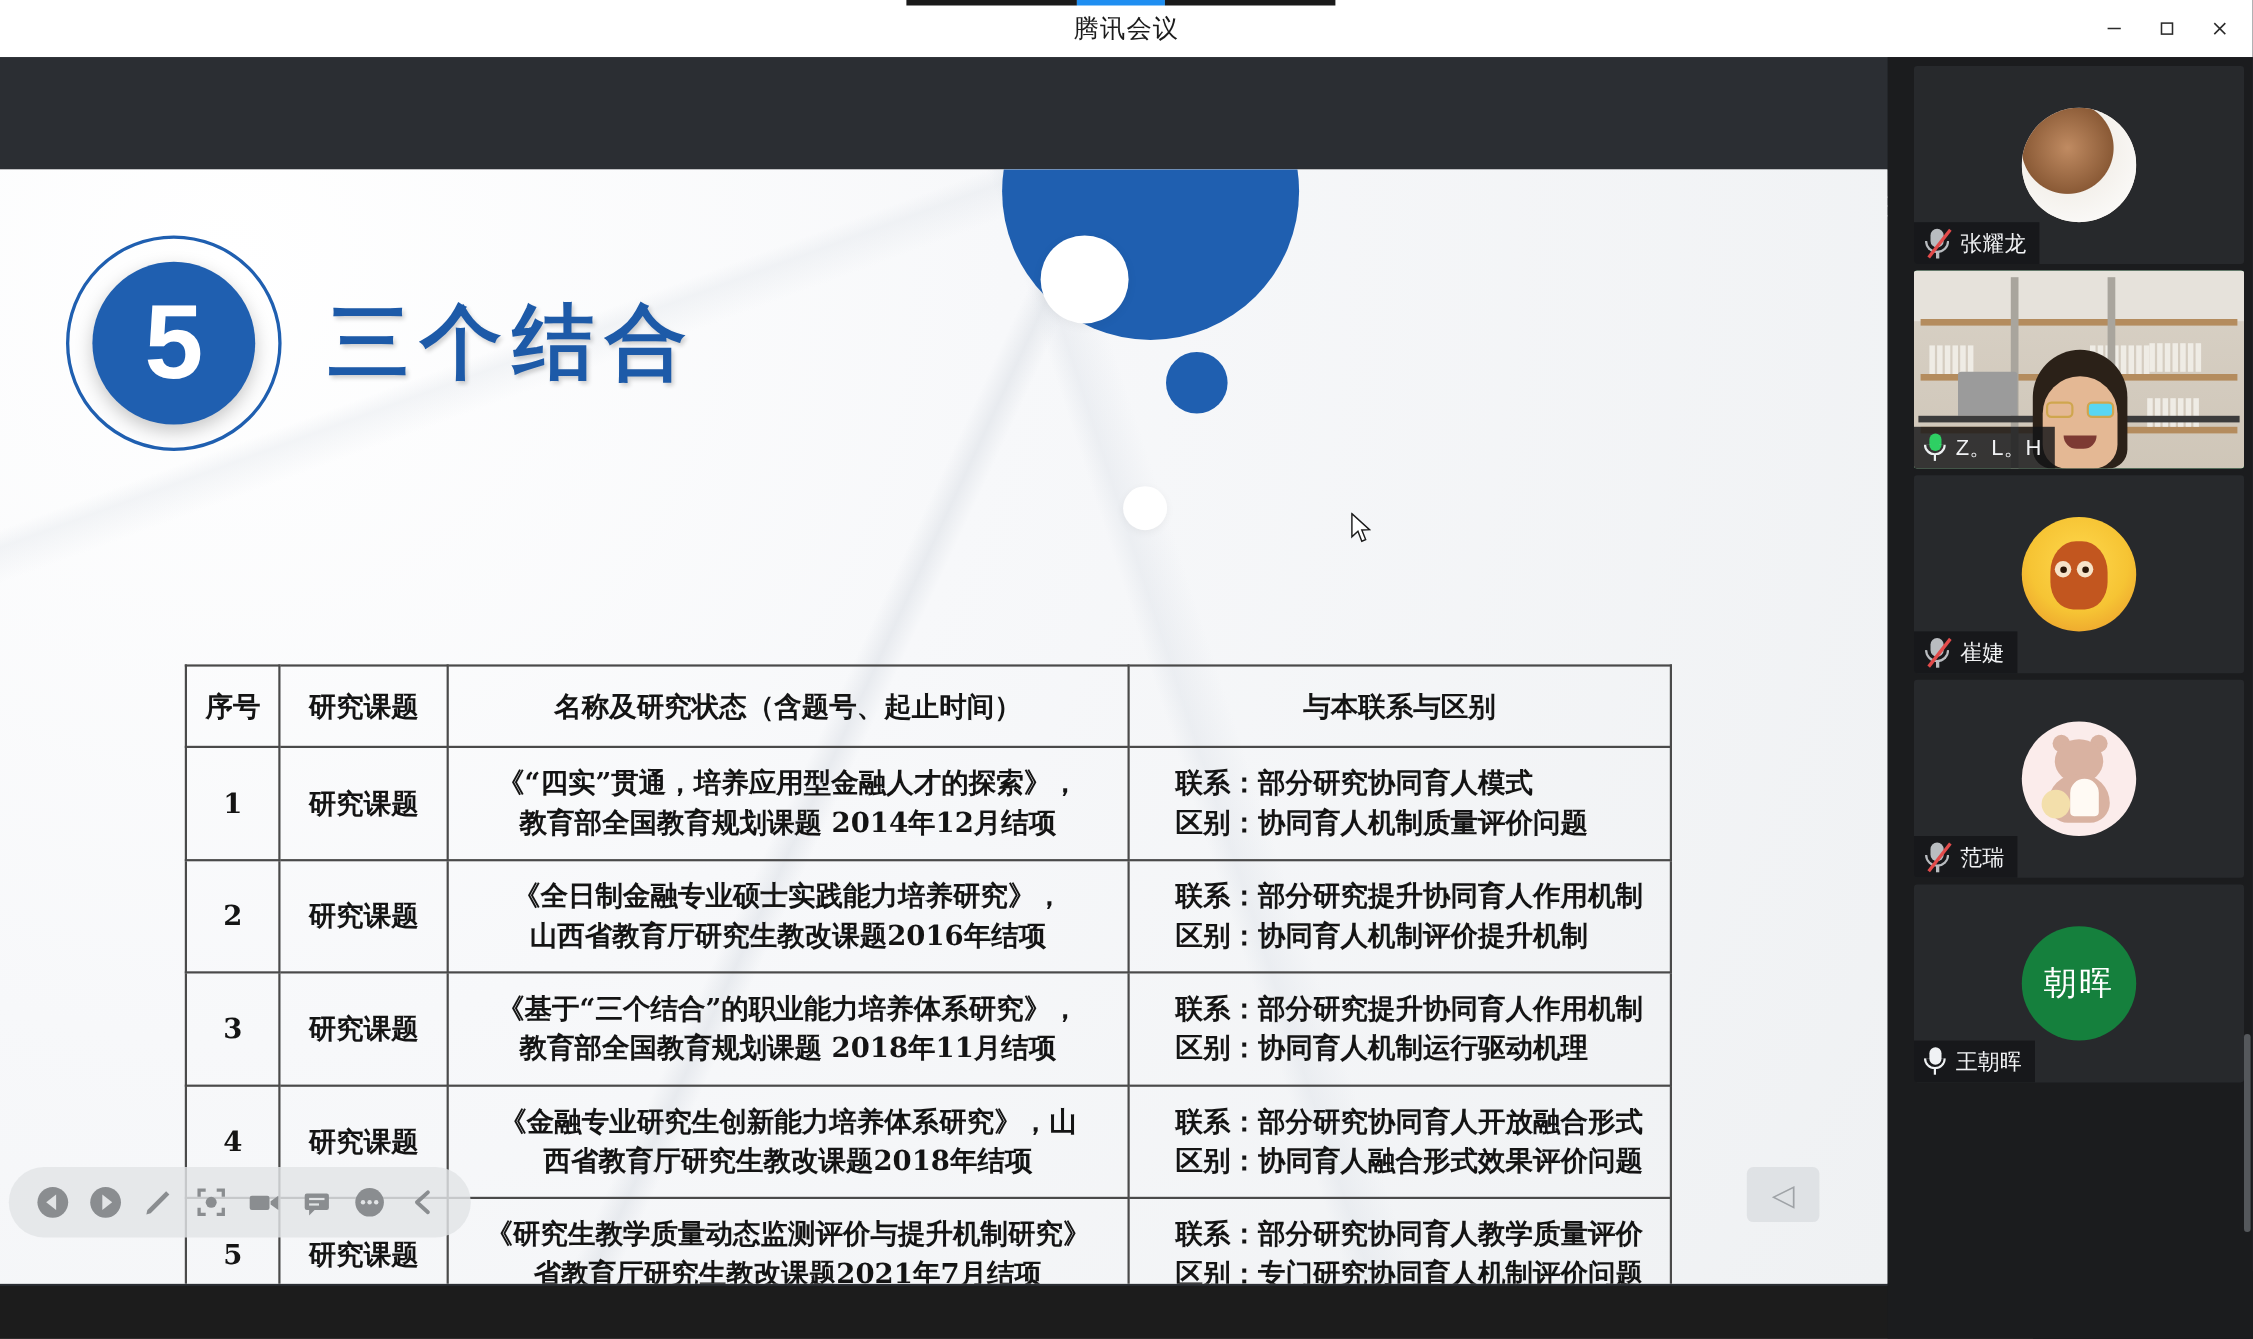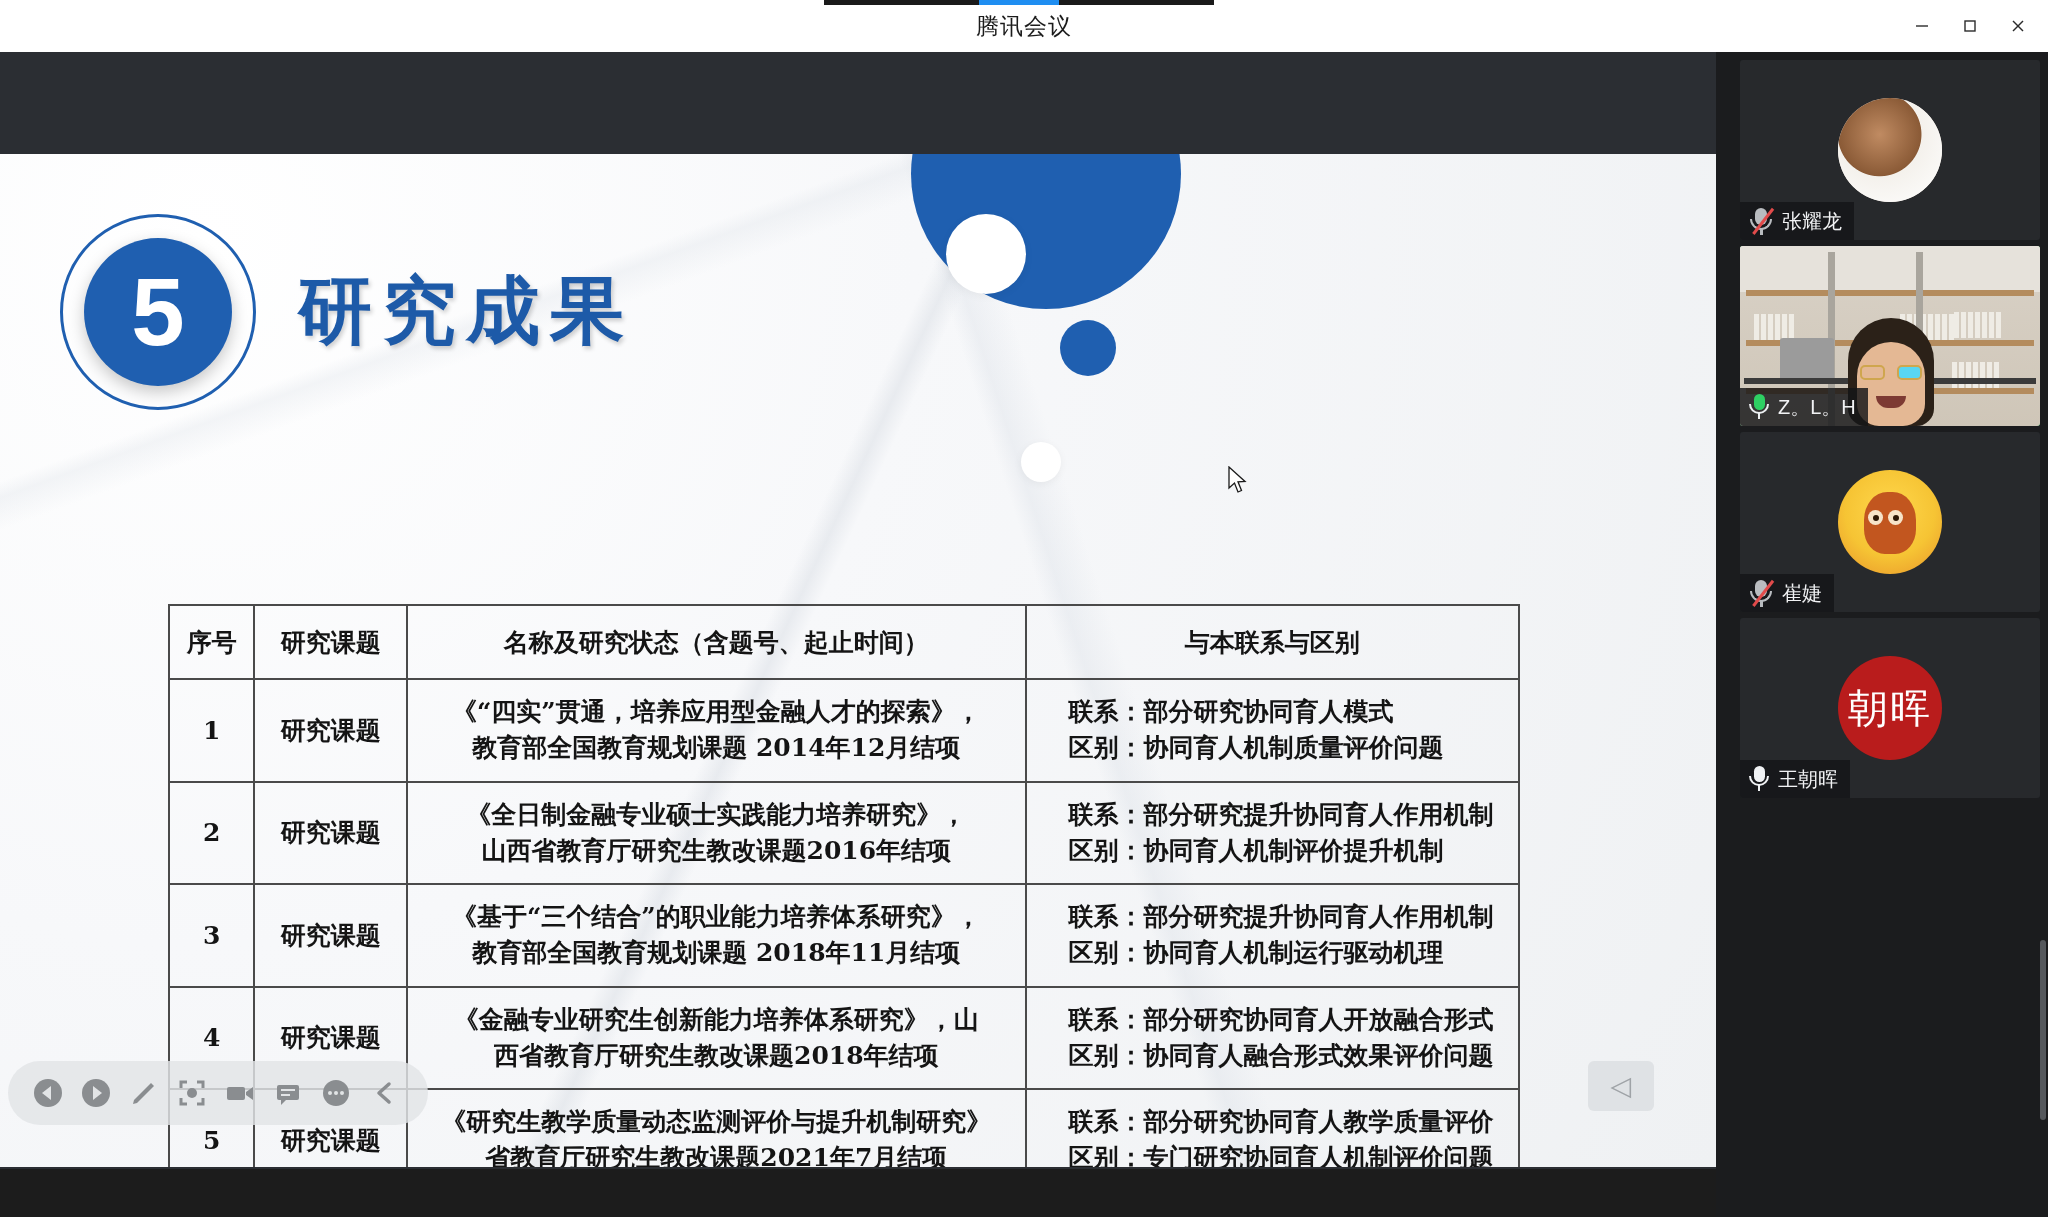--- a/index.html
+++ b/index.html
@@ -173,21 +173,21 @@
     display: flex; align-items: center; gap: 8px; padding: 0 12px 0 8px;
   }
   .tile .namebar .nm { color: #f1f2f4; font-size: 20px; white-space: nowrap; }
   .host-badge {
     width: 30px; height: 38px; background: #f2821e;
     display: flex; align-items: center; justify-content: center;
   }
   .host-badge svg { display: block; }
 
   .av-circle { width: 104px; height: 104px; border-radius: 50%; display: flex; align-items: center; justify-content: center; overflow: hidden; position: relative; }
-  .av-initials { background: #b91c1c; color: #fff; font-size: 40px; letter-spacing: 2px; }
+  .av-initials { background: #15803d; color: #fff; font-size: 30px; letter-spacing: 2px; }
   .av-mouse { background: #9e2a21; }
   .av-mouse .ear { position: absolute; width: 38px; height: 38px; border-radius: 50%; background: #f7d9d2; top: 16px; }
   .av-mouse .ear.l { left: 9px; }
   .av-mouse .ear.r { right: 9px; }
   .av-mouse .face { position: absolute; left: 32px; top: 40px; width: 40px; height: 40px; border-radius: 50%; background: #faeee9; }
   .av-owl { background: radial-gradient(circle at 50% 40%, #ffd84d 0%, #f6c434 55%, #e8932a 100%); }
   .av-owl .bird { position: absolute; left: 26px; top: 22px; width: 52px; height: 62px; background: #c2561f; border-radius: 45% 45% 40% 40%; }
   .av-owl .eye { position: absolute; width: 15px; height: 15px; border-radius: 50%; background: #f6e3c9; top: 40px; }
   .av-owl .eye.l { left: 30px; } .av-owl .eye.r { left: 50px; }
   .av-owl .pupil { position: absolute; width: 6px; height: 6px; border-radius: 50%; background: #2b1606; top: 45px; }
@@ -306,21 +306,21 @@
         <div class="deco-blue2"></div>
         <div class="deco-white2"></div>
 
         <div class="slide-head">
           <div class="numbadge">
             <div class="ring"></div>
             <div class="disc">
                 <span class="num">5</span>
               </div>
           </div>
-          <div class="slide-title">研究成果</div>
+          <div class="slide-title">三个结合</div>
         </div>
 
         <table class="ptable">
           <thead>
             <tr>
               <th class="col-no">序号</th>
               <th class="col-res">研究课题</th>
               <th class="col-name">名称及研究状态（含题号、起止时间）</th>
               <th class="col-rel">与本联系与区别</th>
             </tr>
@@ -547,20 +547,41 @@
         <div class="mic-muted">
           <div class="body"></div>
             <div class="arc"></div>
             <div class="stem"></div>
             <div class="slash"></div>
         </div>
         <span class="nm">崔婕</span>
       </div>
     </div>
 
+    <div class="tile">
+      <div class="avatar-wrap">
+        <div class="av-circle av-bear">
+          <div class="ear l"></div>
+            <div class="ear r"></div>
+          <div class="head"></div>
+            <div class="body"></div>
+          <div class="bun"></div>
+            <div class="cream"></div>
+        </div>
+      </div>
+      <div class="namebar">
+        <div class="mic-muted">
+          <div class="body"></div>
+            <div class="arc"></div>
+            <div class="stem"></div>
+            <div class="slash"></div>
+        </div>
+        <span class="nm">范瑞</span>
+      </div>
+    </div>
 
     <div class="tile">
       <div class="avatar-wrap">
         <div class="av-circle av-initials">朝晖</div>
       </div>
       <div class="namebar">
         <div class="mic-white">
           <div class="body"></div>
             <div class="arc"></div>
             <div class="stem"></div>

